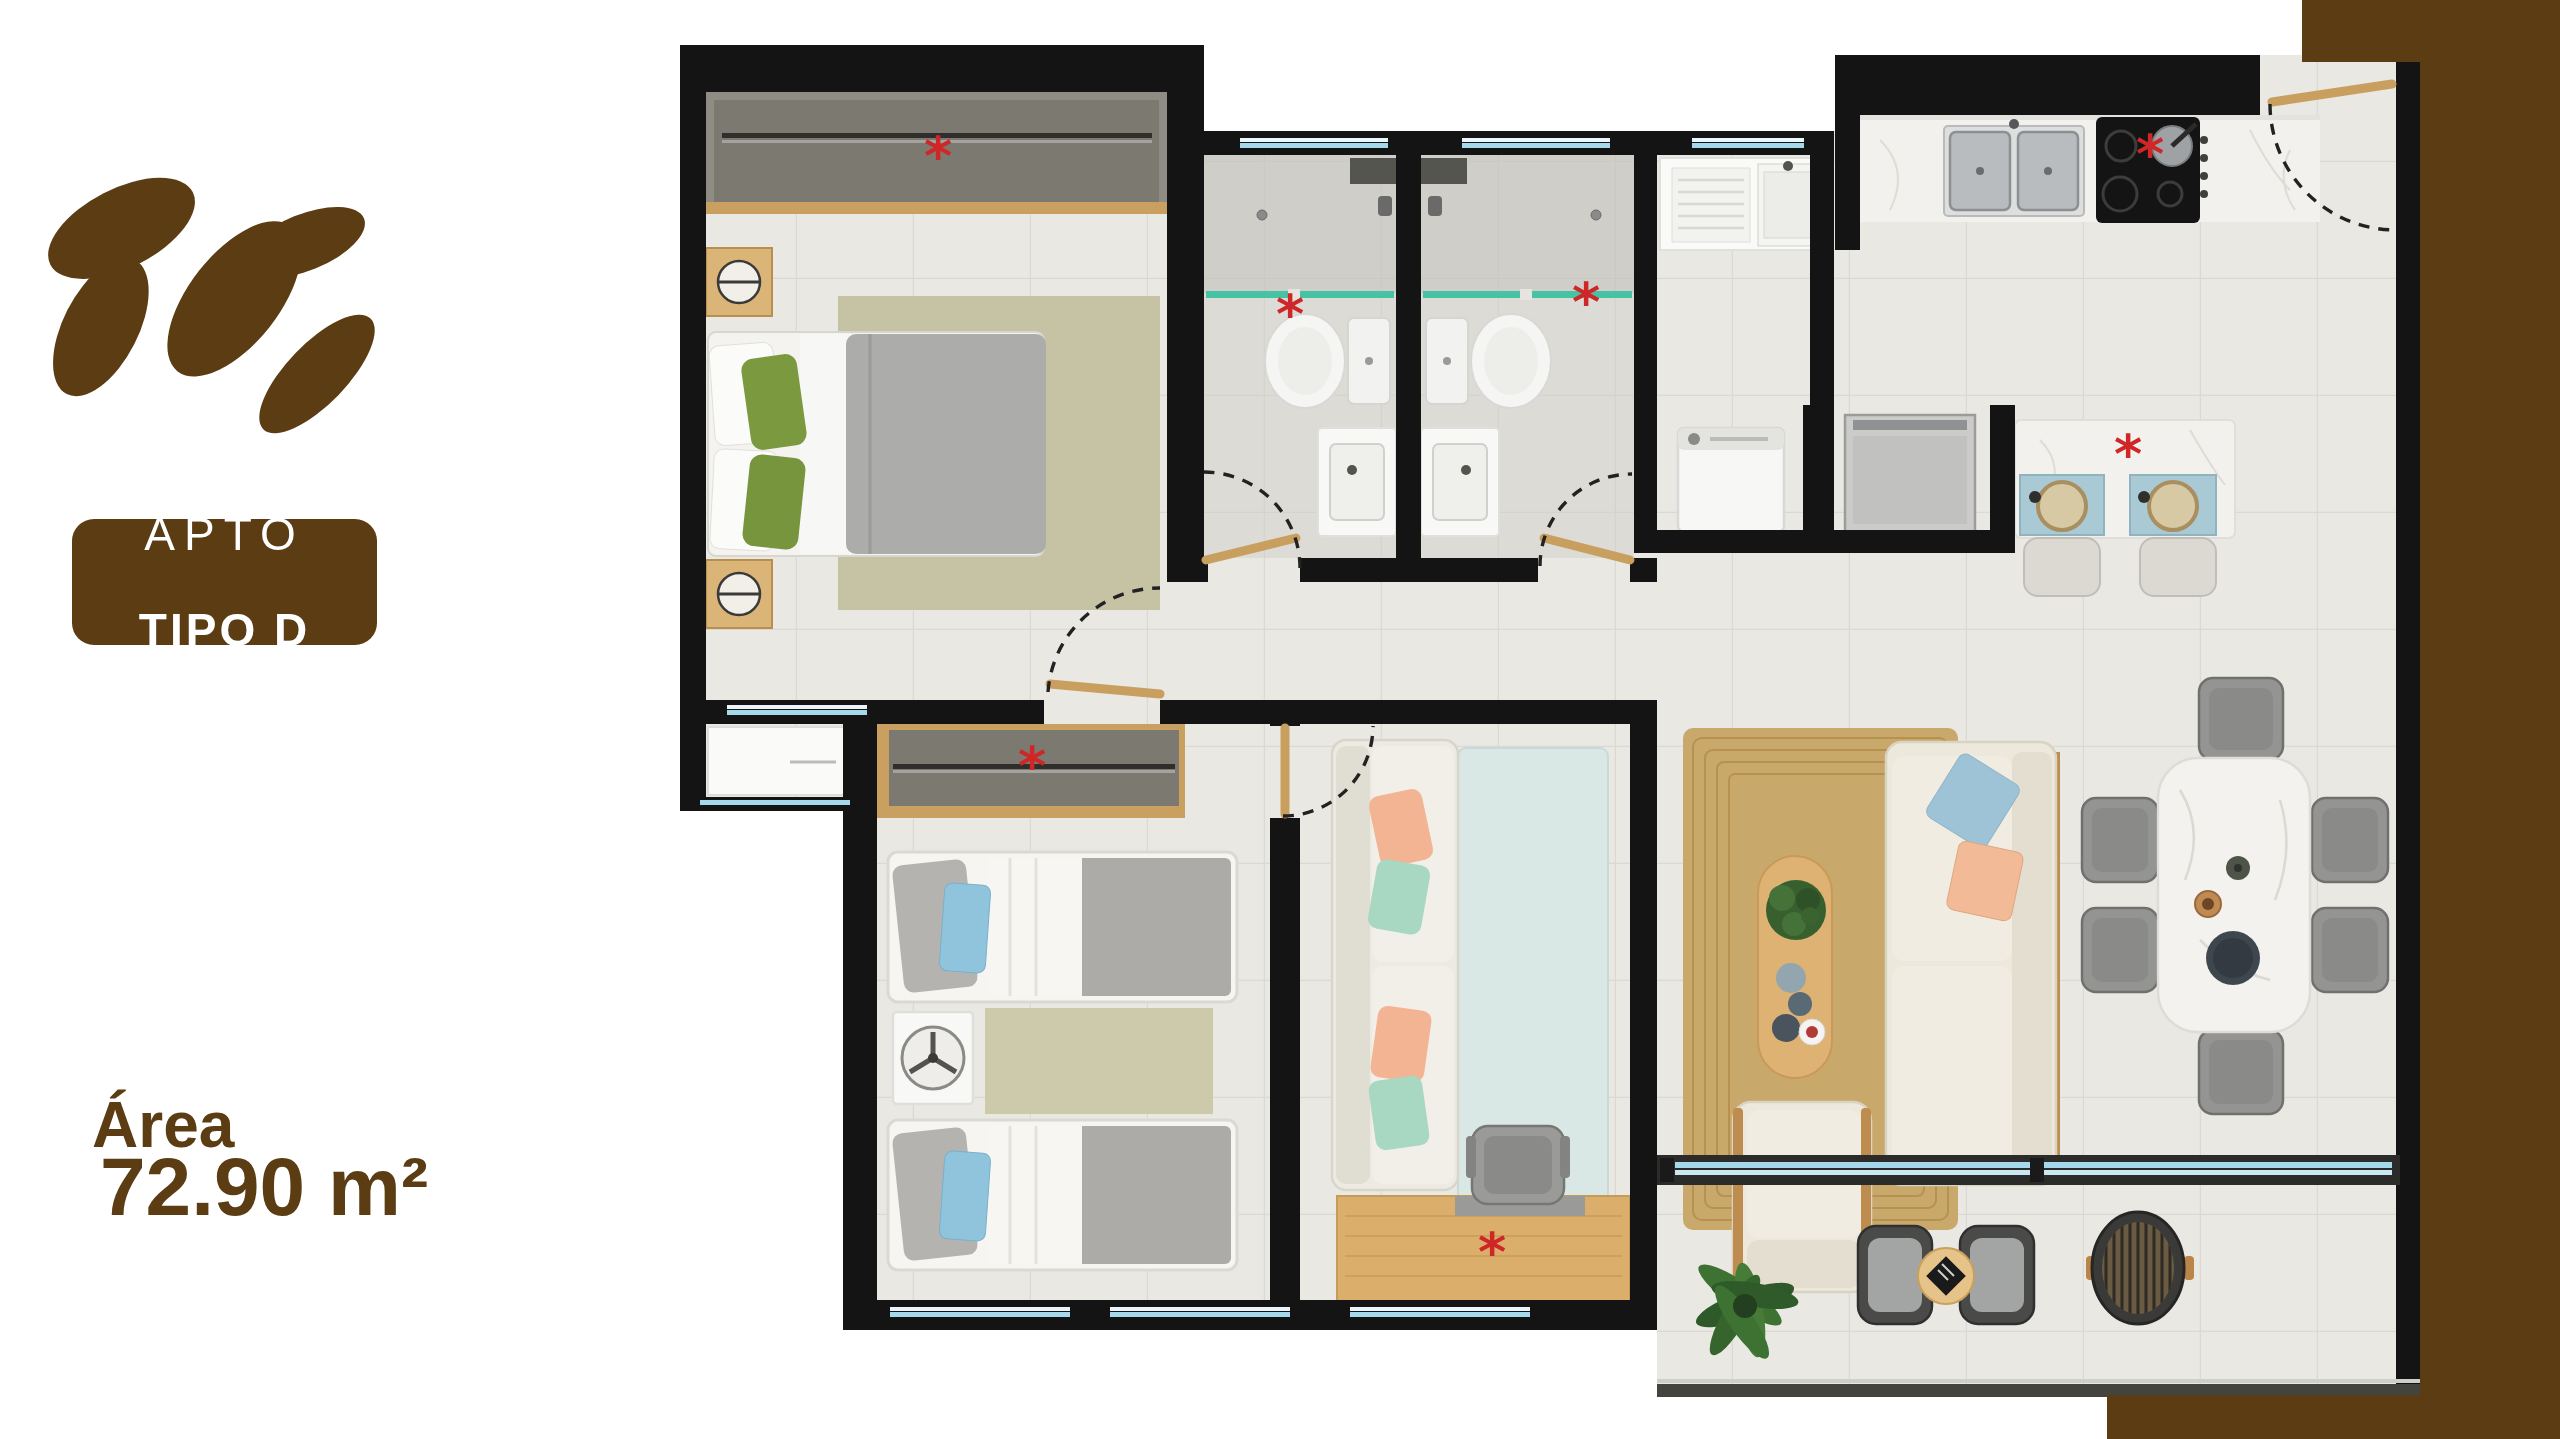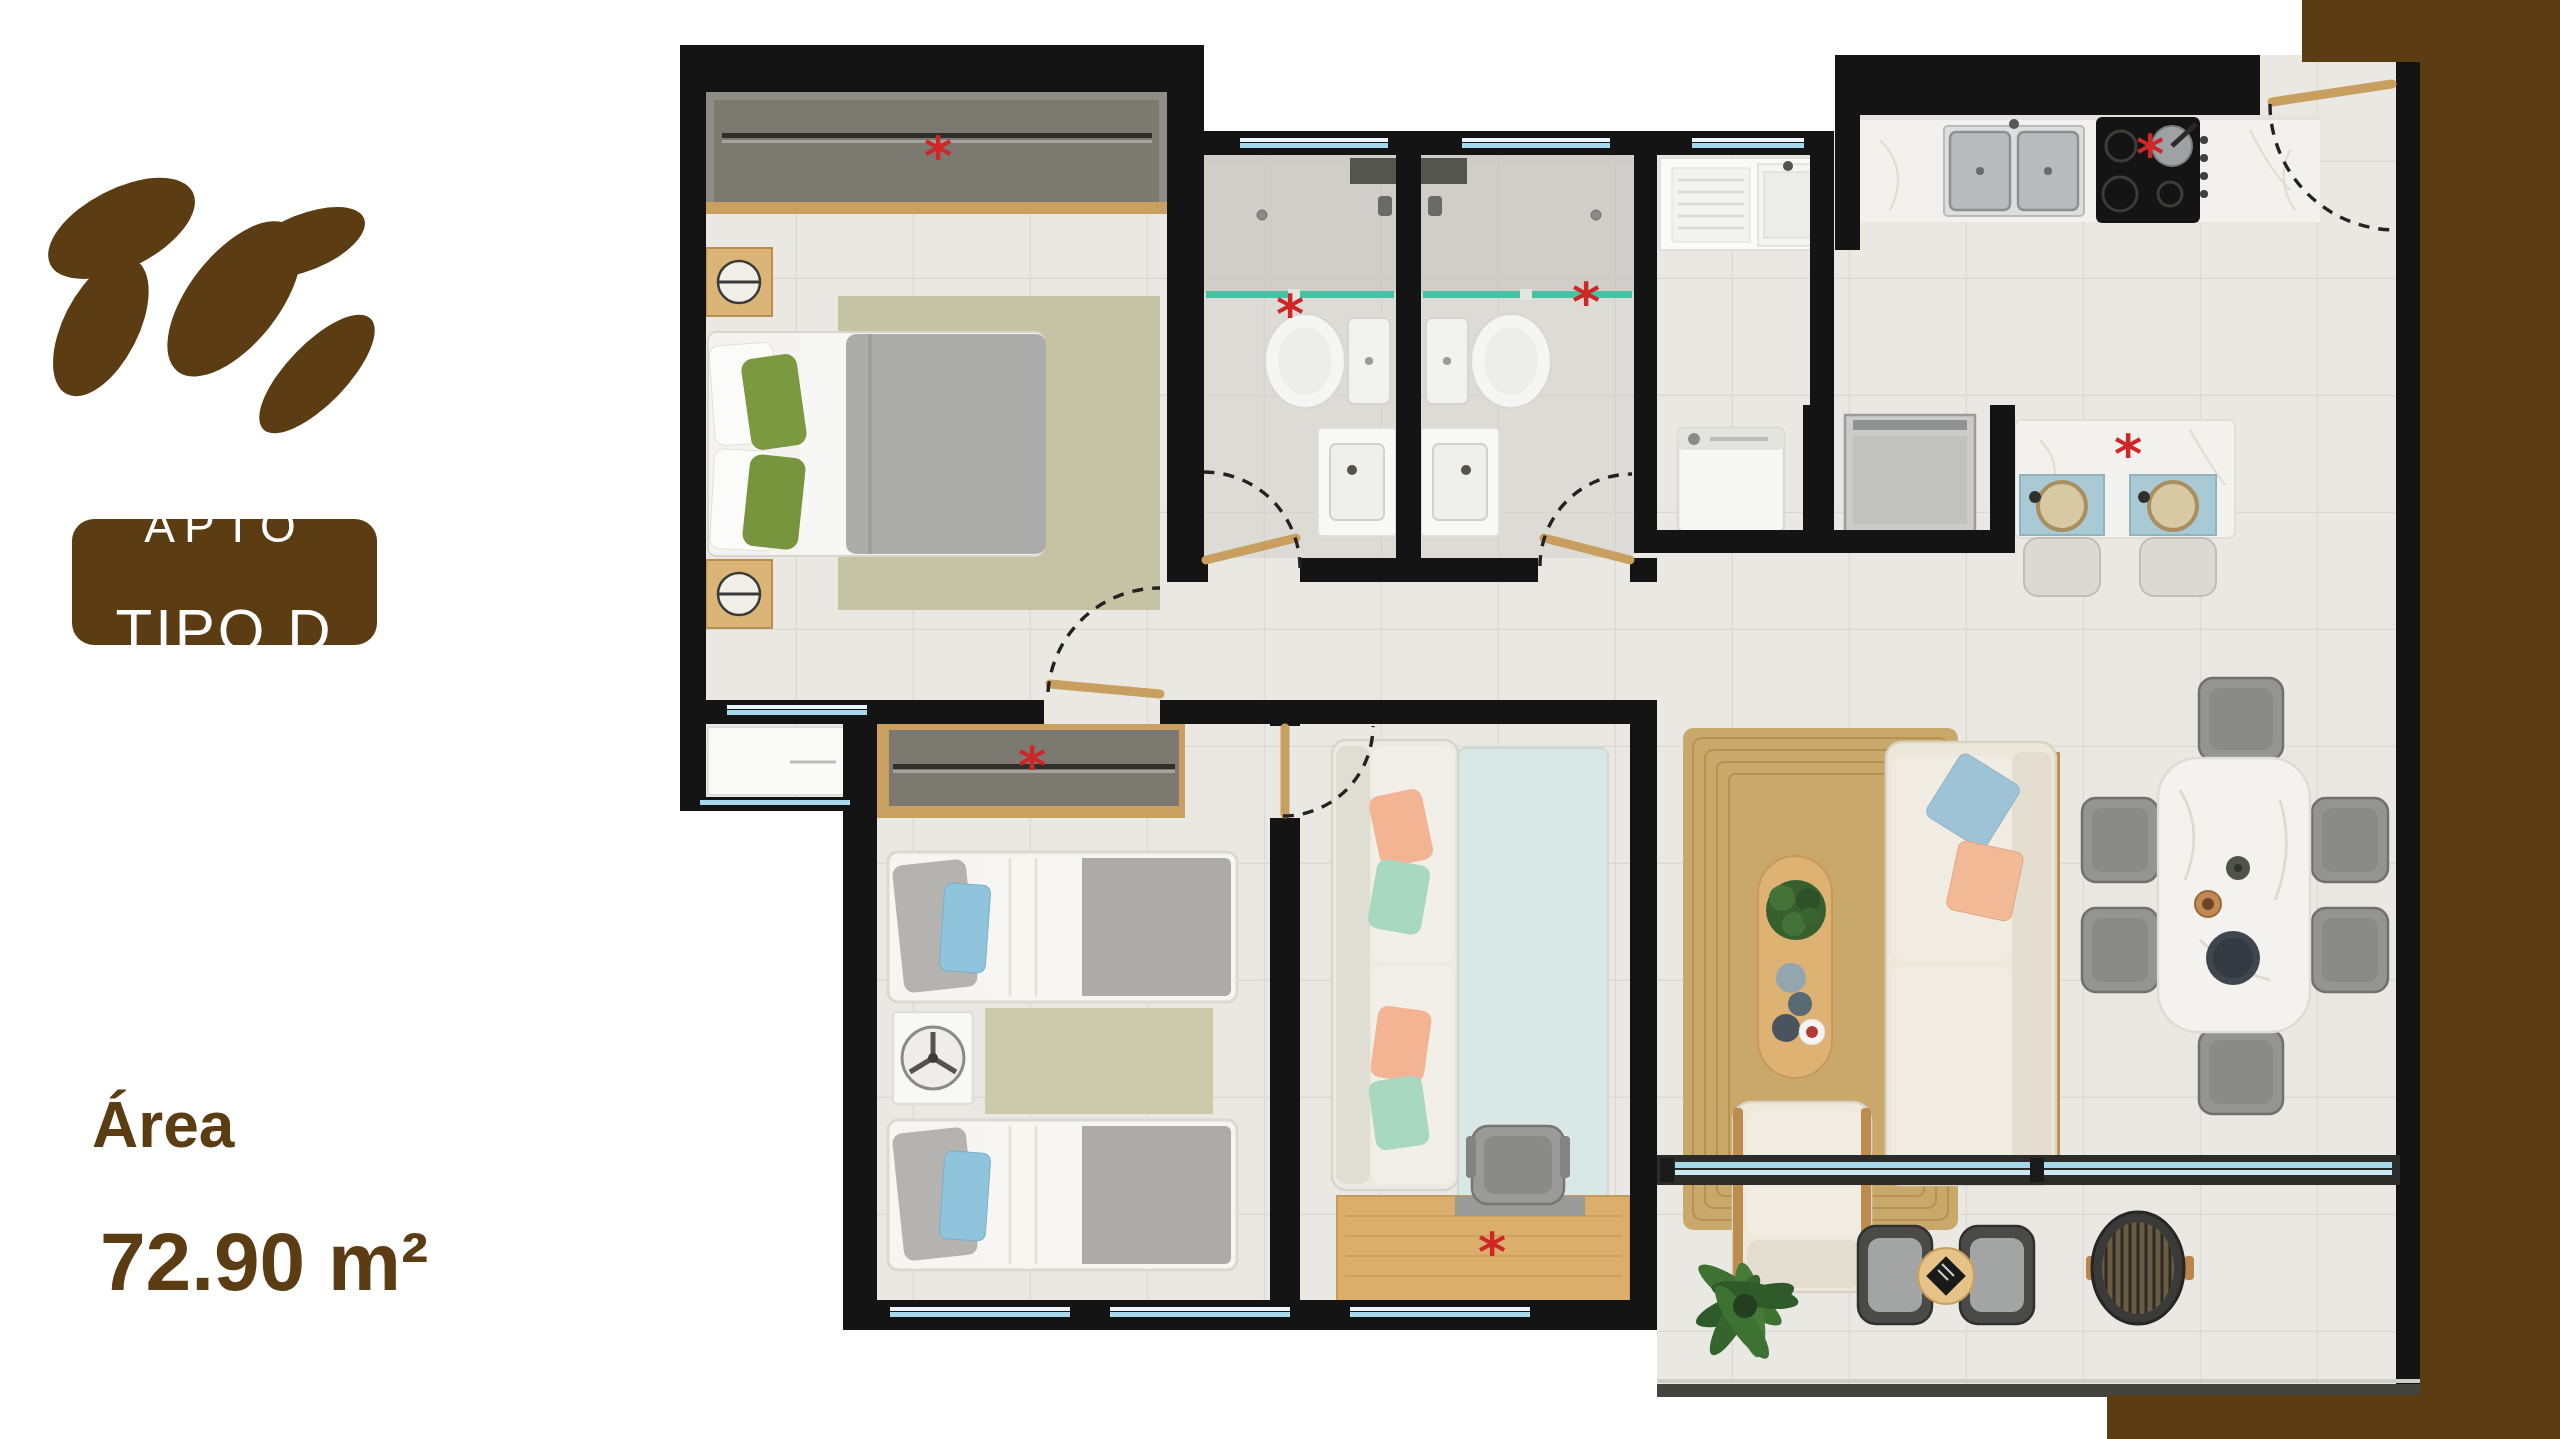--- a/index.html
+++ b/index.html
@@ -5,23 +5,23 @@
   html,body{margin:0;padding:0;background:#ffffff;}
   .stage{position:relative;width:2560px;height:1439px;background:#ffffff;overflow:hidden;
          font-family:"Liberation Sans", sans-serif;}
   .side-band{position:absolute;left:2420px;top:0;width:140px;height:1439px;background:#5B3C13;}
   .corner-top{position:absolute;left:2302px;top:0;width:118px;height:62px;background:#5B3C13;}
   .corner-bottom{position:absolute;left:2107px;top:1395px;width:313px;height:44px;background:#5B3C13;}
   .logo{position:absolute;left:18px;top:172px;width:395px;height:296px;}
   .badge{position:absolute;left:72px;top:519px;width:305px;height:126px;background:#5B3C13;
          border-radius:22px;color:#fff;display:flex;flex-direction:column;align-items:center;justify-content:center;gap:48px;}
   .badge .l1{font-size:46px;font-weight:400;letter-spacing:9px;line-height:1.05;}
-  .badge .l2{font-size:60px;font-weight:400;letter-spacing:3px;line-height:1.05;}
+  .badge .l2{font-size:46px;font-weight:700;letter-spacing:3px;line-height:1.05;}
   .area-label{position:absolute;left:92px;top:1088px;font-size:64px;font-weight:600;color:#5B3C13;}
-  .area-value{position:absolute;left:100px;top:1215px;font-size:82px;font-weight:800;color:#5B3C13;}
+  .area-value{position:absolute;left:100px;top:1140px;font-size:82px;font-weight:800;color:#5B3C13;}
   .disclaimer{position:absolute;left:860px;top:1350px;font-size:21.5px;font-weight:700;color:#8C8C8C;}
   .disclaimer .mark{color:#CF2727;font-size:24px;margin-right:3px;}
   svg{position:absolute;left:0;top:0;}
   .w{fill:#141414;}
   .ast{font-family:"DejaVu Sans","Liberation Sans",sans-serif;font-size:54px;font-weight:bold;fill:#CF2727;}
   .arc{fill:none;stroke:#222;stroke-width:3.4;stroke-dasharray:11 9;}
   .leaf{fill:none;stroke:#C99F5F;stroke-width:9;stroke-linecap:round;}
 </style>
 </head>
 <body>

